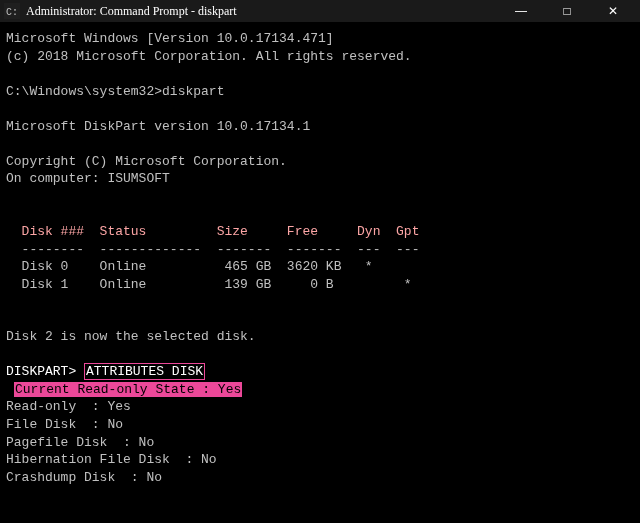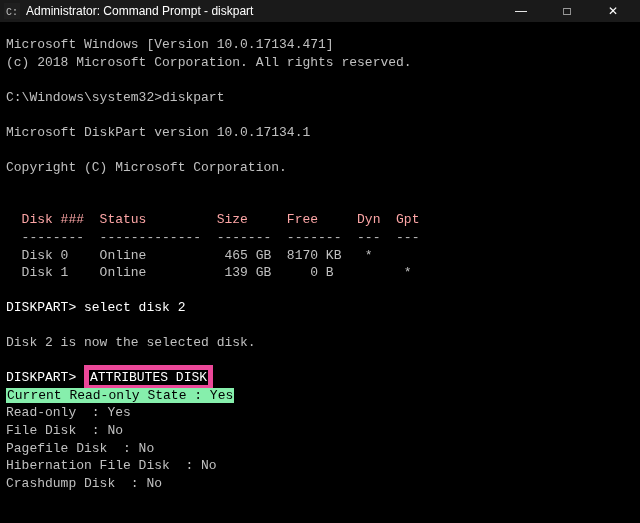--- a/index.html
+++ b/index.html
@@ -52,21 +52,21 @@
     }
 
     .title-bar-icon svg {
       width: 14px;
       height: 14px;
     }
 
     .title-bar-text {
       color: #fff;
       font-size: 12px;
-      font-family: Liberation Sans, sans-serif;
+      font-family: Liberation Serif, serif;
     }
 
     .title-bar-controls {
       display: flex;
       align-items: center;
     }
 
     .title-btn {
       width: 46px;
       height: 22px;
@@ -76,50 +76,51 @@
       cursor: pointer;
       color: #fff;
       font-size: 12px;
       font-family: 'Segoe UI', Arial, sans-serif;
     }
 
     .terminal-body {
       flex: 1;
       background: #000;
       color: #c0c0c0;
-      padding: 14px 6px;
+      padding: 8px 6px;
       overflow: hidden;
       line-height: 1.35;
     }
 
     .line {
       white-space: pre;
       color: #c0c0c0;
     }
 
     .line.empty {
       height: 1.35em;
     }
 
     .highlight-command {
       color: #fff;
     }
 
     .highlight-box {
       display: inline;
-      border: 5px solid #ec4899;
+      border: 1px solid #ec4899;
       color: #fff;
       padding: 0 1px;
     }
 
     .highlight-underline {
       display: inline;
-      background: #86efac;
+      background: #ec4899;
       color: #000;
       padding: 0 1px;
+      margin-left: 8px;
     }
 
     .table-header {
       color: #fca5a5;
     }
 
     .disk-row {
       color: #c0c0c0;
     }
   </style>
@@ -146,28 +147,28 @@
 
   <div class="terminal-body">
     <div class="line">Microsoft Windows [Version 10.0.17134.471]</div>
     <div class="line">(c) 2018 Microsoft Corporation. All rights reserved.</div>
     <div class="line empty"></div>
     <div class="line">C:\Windows\system32&gt;diskpart</div>
     <div class="line empty"></div>
     <div class="line">Microsoft DiskPart version 10.0.17134.1</div>
     <div class="line empty"></div>
     <div class="line">Copyright (C) Microsoft Corporation.</div>
+    <div class="line">On computer: ISUMSOFT</div>
     <div class="line empty"></div>
     <div class="line empty"></div>
     <div class="line table-header">  Disk ###  Status         Size     Free     Dyn  Gpt</div>
     <div class="line">  --------  -------------  -------  -------  ---  ---</div>
-    <div class="line disk-row">  Disk 0    Online          465 GB  8170 KB   *</div>
+    <div class="line disk-row">  Disk 0    Online          465 GB  3620 KB   *</div>
     <div class="line disk-row">  Disk 1    Online          139 GB     0 B         *</div>
     <div class="line empty"></div>
-    <div class="line highlight-command">DISKPART&gt; select disk 2</div>
     <div class="line empty"></div>
     <div class="line">Disk 2 is now the selected disk.</div>
     <div class="line empty"></div>
     <div class="line highlight-command">DISKPART&gt; <span class="highlight-box">ATTRIBUTES DISK</span></div>
     <div class="line"><span class="highlight-underline">Current Read-only State : Yes</span></div>
     <div class="line">Read-only  : Yes</div>
     <div class="line">File Disk  : No</div>
     <div class="line">Pagefile Disk  : No</div>
     <div class="line">Hibernation File Disk  : No</div>
     <div class="line">Crashdump Disk  : No</div>

